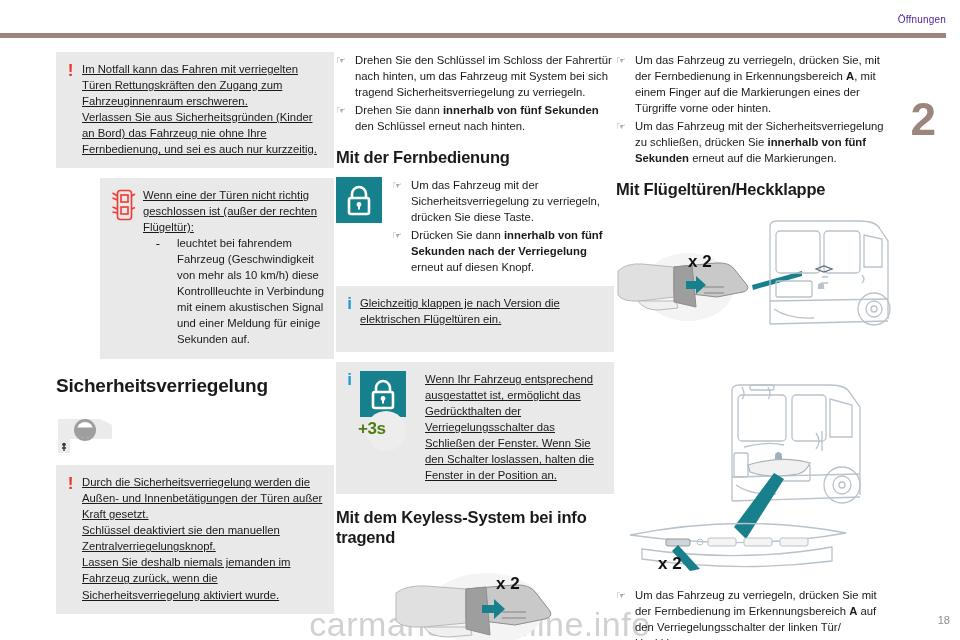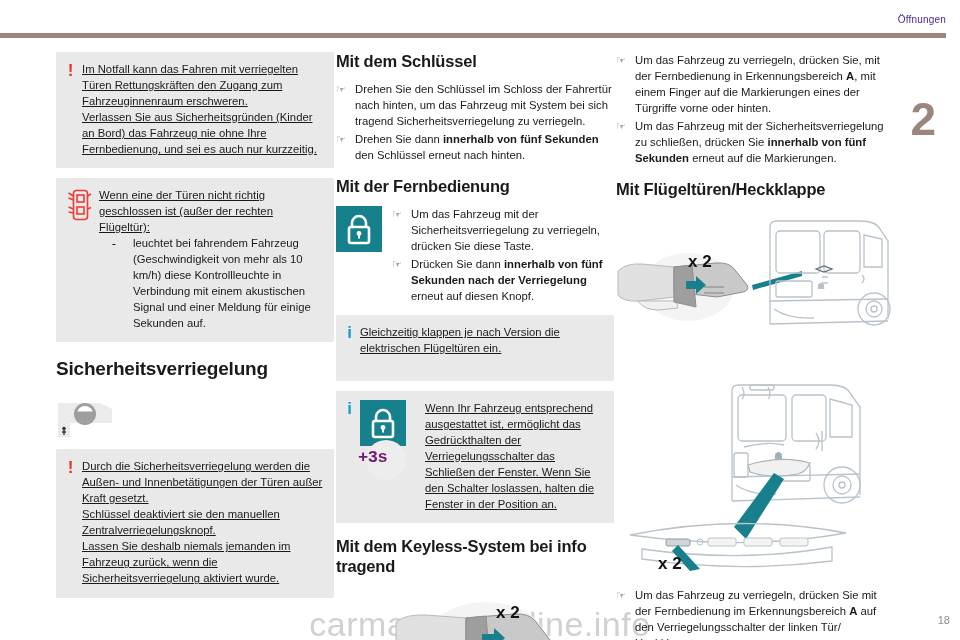--- a/index.html
+++ b/index.html
@@ -87,23 +87,22 @@
 
   .icon-stack{flex:none;width:58px;}
   .clock3s{
     position:relative;width:48px;height:40px;margin-top:-6px;margin-left:-2px;
   }
   .clock3s .dial{
     position:absolute;right:0;top:0;width:40px;height:40px;border-radius:50%;
     background:#ededed;
   }
   .clock3s .txt{
-    position:absolute;left:0;top:8px;font-size:17px;font-weight:bold;color:#701a75;
+    position:absolute;left:0;top:8px;font-size:17px;font-weight:bold;color:#4d7c0f;
     letter-spacing:-.5px;
-    font-family:Liberation Mono, monospace;
   }
 
   
   .illus{position:relative;margin:4px 0 10px 0;}
   .x2label{
     font-size:17px;font-weight:bold;fill:#111;
     font-family:"Liberation Sans", sans-serif;
   }
   .swicon{
     width:64px;height:40px;margin:2px 0 10px 0;position:relative;
@@ -123,21 +122,21 @@
   <div class="col col-1">
 
     <div class="box">
       <div class="ic-warn">!</div>
       <div class="bodycol">
         <p>Im Notfall kann das Fahren mit verriegelten Türen Rettungskräften den Zugang zum Fahrzeuginnenraum erschweren.</p>
         <p>Verlassen Sie aus Sicherheitsgründen (Kinder an Bord) das Fahrzeug nie ohne Ihre Fernbedienung, und sei es auch nur kurzzeitig.</p>
       </div>
     </div>
 
-    <div class="box" style="">
+    <div class="box" style="margin-left:44px;">
       <div style="flex:none;width:26px;margin-top:1px;">
         <svg width="26" height="34" viewBox="0 0 26 34" aria-hidden="true">
           <g fill="none" stroke="#ef3b33" stroke-width="1.6">
             <rect x="7.5" y="2.5" width="14" height="29" rx="3"></rect>
             <rect x="11" y="7" width="7" height="7"></rect>
             <rect x="11" y="19" width="7" height="7"></rect>
             <path d="M7.5 8 L2.5 5 M7.5 12 L2.5 10 M7.5 21 L2.5 19 M7.5 25 L2.5 24"></path>
             <path d="M21.5 8 L25 6 M21.5 21 L25 19.5"></path>
           </g>
         </svg>
@@ -176,21 +175,20 @@
       <div class="bodycol">
         <p>Durch die Sicherheitsverriegelung werden die Außen- und Innenbetätigungen der Türen außer Kraft gesetzt.</p>
         <p>Schlüssel deaktiviert sie den manuellen Zentralverriegelungsknopf.</p>
         <p>Lassen Sie deshalb niemals jemanden im Fahrzeug zurück, wenn die Sicherheitsverriegelung aktiviert wurde.</p>
       </div>
     </div>
   </div>
 
   <div class="col col-2">
 
-    <h2 class="sec" style="margin-top:0;">Mit dem Schlüssel</h2>
 
     <ul class="blist">
       <li>
         <span class="bl">☞</span>
         <span>Drehen Sie den Schlüssel im Schloss der Fahrertür nach hinten, um das Fahrzeug mit System bei sich tragend Sicherheitsverriegelung zu verriegeln.</span><b></b><span></span>
       </li>
       <li>
         <span class="bl">☞</span>
         <span>Drehen Sie dann </span><b>innerhalb von fünf Sekunden</b><span> den Schlüssel erneut nach hinten.</span>
       </li>

